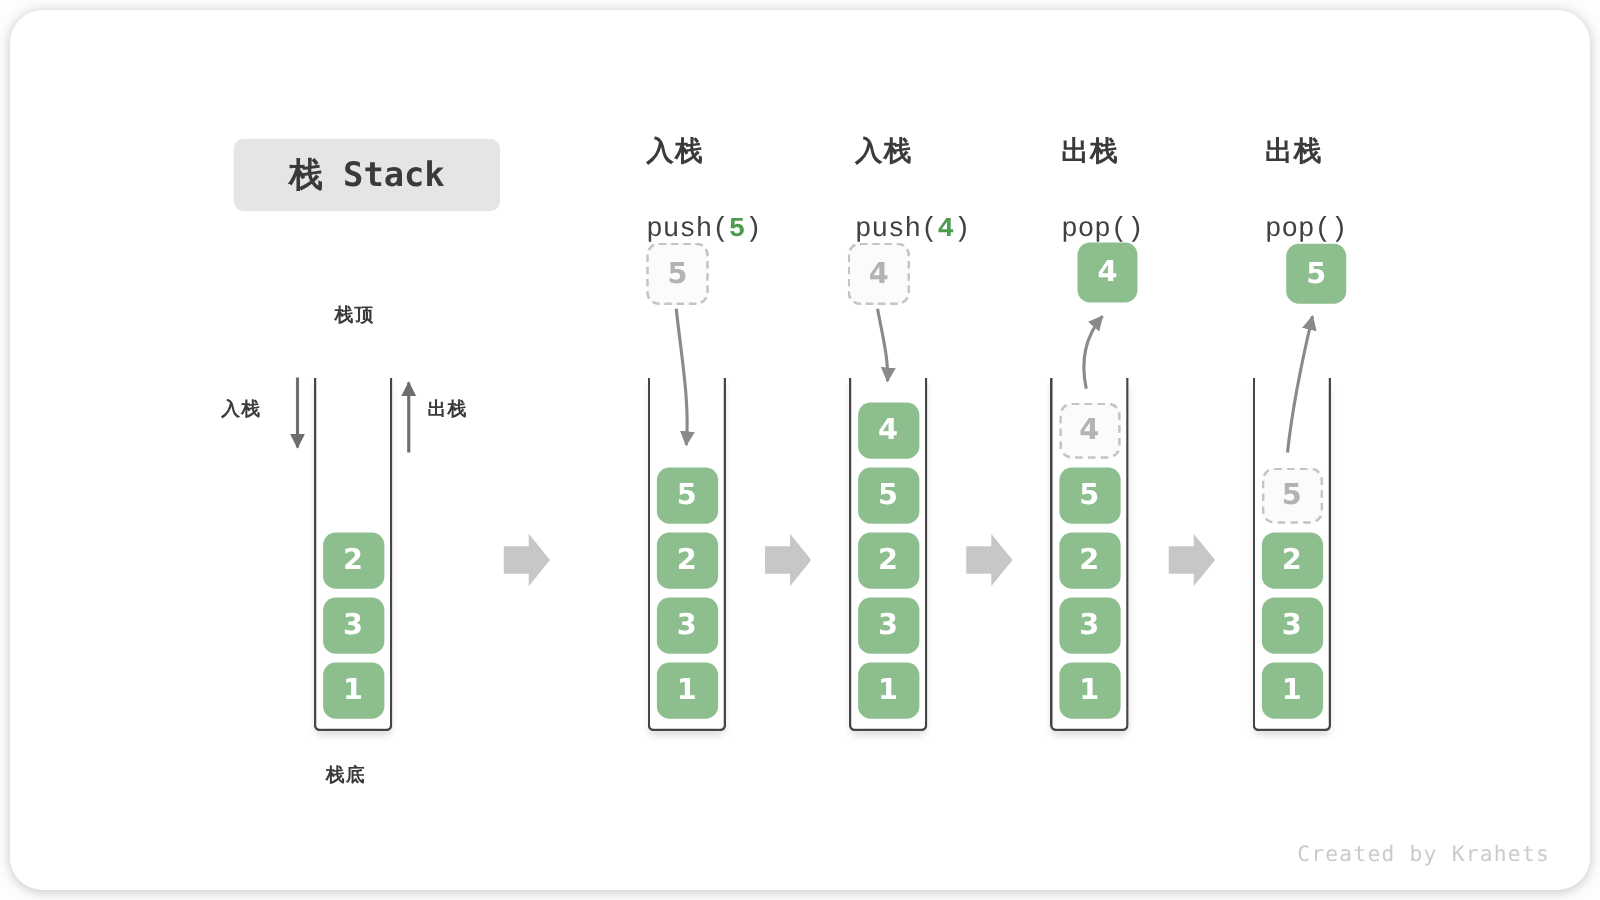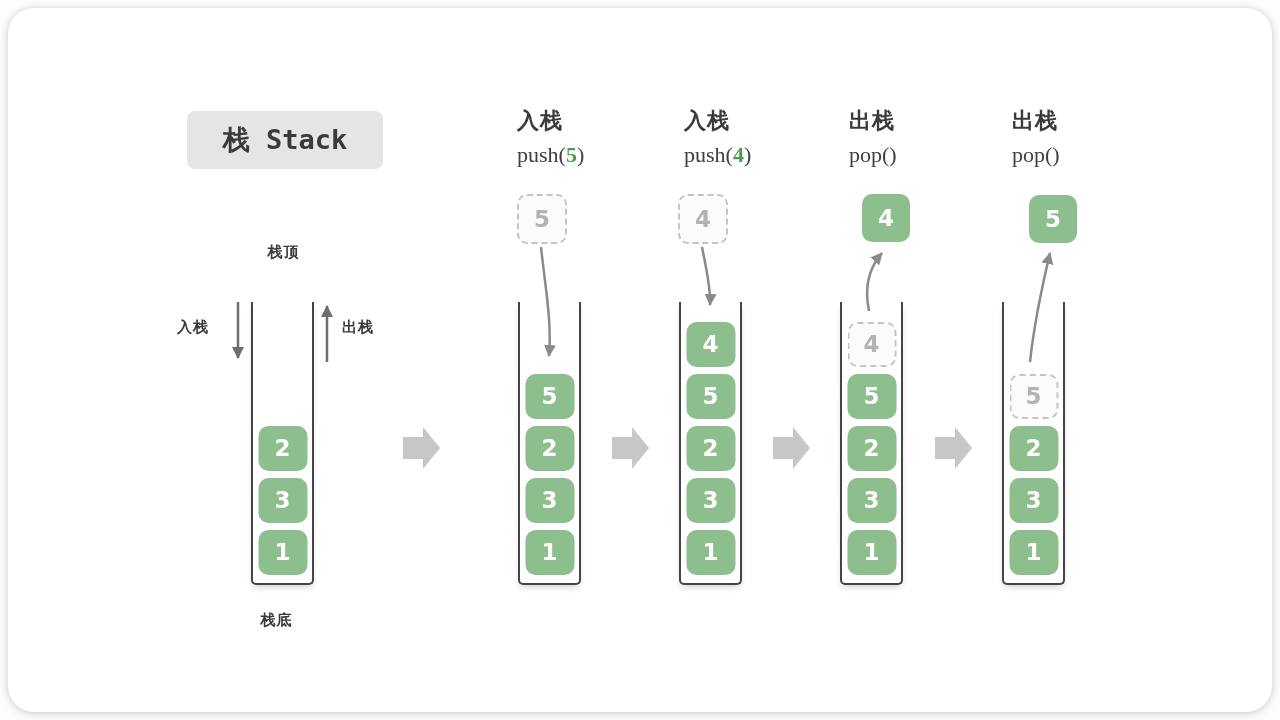--- a/index.html
+++ b/index.html
@@ -8,28 +8,28 @@
     --block-arrow:#c7c7c7; --dashed-border:#c4c4c4; --dashed-text:#b3b3b3;
     --dashed-bg:#fbfbfb; --title-bg:#e5e5e5; --watermark:#cbcbcb; --card-bg:#ffffff;
   }
   *{margin:0;padding:0;box-sizing:border-box}
   html,body{width:1280px;height:720px;background:#fdfdfd;overflow:hidden;
     font-family:"Liberation Sans","DejaVu Sans",sans-serif;}
   #canvas{position:relative;width:1280px;height:720px;}
   #card{position:absolute;left:8px;top:8px;width:1264px;height:704px;border-radius:26px;
     background:var(--card-bg);box-shadow:0 1px 9px rgba(0,0,0,0.22);}
   
-  .title-box{position:absolute;left:187px;top:111px;width:196px;height:58px;border-radius:8px;
+  .title-box{position:absolute;left:187px;top:111px;width:213px;height:58px;border-radius:8px;
     background:var(--title-bg);display:flex;align-items:center;justify-content:center;
     font-family:"DejaVu Sans Mono",monospace;font-size:27px;font-weight:bold;color:var(--ink);}
   
   .op-header{position:absolute;top:105px;}
   .op-cn{font-size:22px;font-weight:600;color:var(--ink);line-height:32px;letter-spacing:1px;}
-  .op-code{font-family:Liberation Serif, serif;font-size:22px;color:var(--code-ink);
-    line-height:36px;font-weight:500;}
+  .op-code{font-family:Liberation Mono, monospace;font-size:22px;color:var(--code-ink);
+    line-height:36px;font-weight:500;margin-top:29px;}
   .op-code .arg{color:var(--code-green);font-weight:bold;}
   
   .side-label{position:absolute;font-size:15px;font-weight:700;color:var(--ink);letter-spacing:1px;}
   .centered{width:63px;text-align:center;}
   
   .stack{position:absolute;top:302px;width:63px;height:283px;
     border-left:2px solid var(--container-line);border-right:2px solid var(--container-line);
     border-bottom:2px solid var(--container-line);border-radius:0 0 5px 5px;
     box-shadow:0 4px 7px -2px rgba(0,0,0,0.18);}
   .cell{position:absolute;left:50%;transform:translateX(-50%);width:49px;height:45px;
@@ -140,13 +140,14 @@
     <path class="curve" d="M702,247 C706,268 711,288 710,305" marker-end="url(#ah-gray)"></path>
     <path class="curve" d="M869,311 C864,287 869,268 882,253" marker-end="url(#ah-gray)"></path>
     <path class="curve" d="M1030,362 C1034,324 1041,291 1050,253" marker-end="url(#ah-gray)"></path>
 
     <polygon class="block-arrow" points="403,437 423,437 423,427 440,448 423,469 423,459 403,459"></polygon>
     <polygon class="block-arrow" points="612,437 632,437 632,427 649,448 632,469 632,459 612,459"></polygon>
     <polygon class="block-arrow" points="773,437 793,437 793,427 810,448 793,469 793,459 773,459"></polygon>
     <polygon class="block-arrow" points="935,437 955,437 955,427 972,448 955,469 955,459 935,459"></polygon>
   </svg>
 
+  <div class="watermark">Created by Krahets</div>
 </div>
 
 </body></html>

